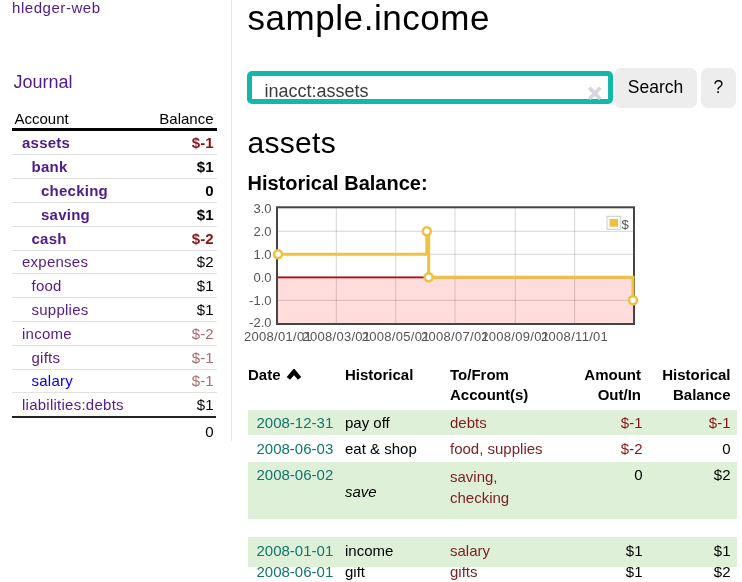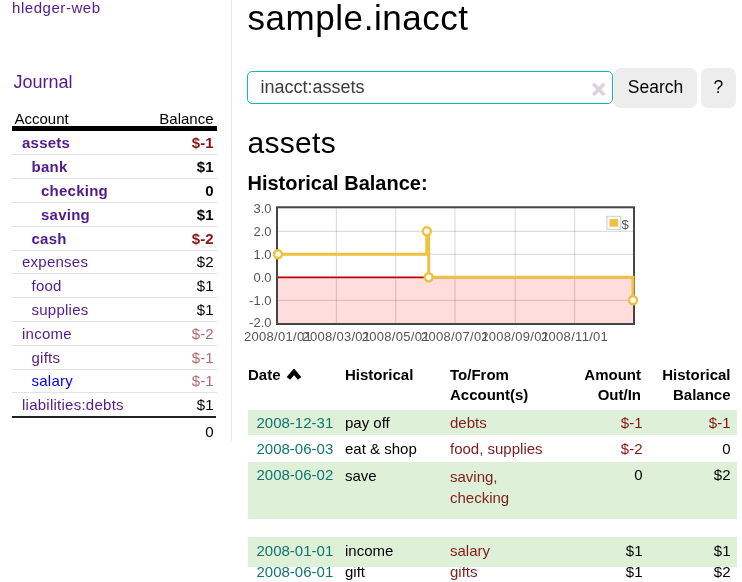--- a/index.html
+++ b/index.html
@@ -1,40 +1,40 @@
 <!DOCTYPE html>
 <html><head>
 <meta charset="utf-8">
 <style>
 * { margin:0; padding:0; box-sizing:border-box; }
 html,body { width:742px; height:582px; background:#fff; font-family:"Liberation Sans", sans-serif; overflow:hidden; }
 .abs { position:absolute; }
 
 #title { left:12px; top:-2px; font-size:15px; letter-spacing:0.55px; line-height:20px; color:#551a8b; }
 #journal { left:13.5px; top:71.5px; font-size:18px; line-height:21px; color:#551a8b; }
-#acct-head { left:12px; top:107px; width:205px; height:23.6px; border-bottom:5px solid #000000; }
+#acct-head { left:12px; top:107px; width:205px; height:23.6px; border-bottom:3px solid #000000; }
 #acct-head .h1c { position:absolute; left:2.5px; top:0; font-size:15px; line-height:24px; color:#000; }
 #acct-head .h2c { position:absolute; right:3.5px; top:0; font-size:15px; line-height:24px; color:#000; }
 .srow { position:absolute; left:12px; width:205px; height:24px; border-bottom:1px solid #e2e2e2; }
 .srow .nm { position:absolute; top:0; font-size:15px; line-height:24px; letter-spacing:0.25px; }
 .srow .bal { position:absolute; right:3.5px; top:0; font-size:15px; line-height:24px; text-align:right; }
 .pur { color:#551a8b; }
 .bpur { color:#4f1a8b; font-weight:bold; }
 .blu { color:#0000e6; }
 .bneg { color:#8b1212; font-weight:bold; }
 .bpos { color:#000; font-weight:bold; }
 .pos { color:#000; }
 .neg { color:#ad6a6a; }
 #totrow { left:12px; top:416px; width:205px; }
 #totrow .line { position:absolute; left:0; right:1.5px; top:0; border-top:2px solid #222; }
 #totrow .tot { position:absolute; right:3.5px; top:4px; font-size:15px; line-height:23px; color:#000; }
 #vdivider { left:230.5px; top:0; width:1.5px; height:441px; background:#e9e9e9; }
 
 #h1 { left:247.5px; top:0px; font-size:35px; line-height:35px; color:#000; letter-spacing:0.55px; }
-#searchbox { left:247px; top:71px; width:366px; height:33px; border:1px solid #14b8a6; border-radius:5px; background:#fff; }
+#searchbox { left:247px; top:71px; width:366px; height:33px; border:5px solid #14b8a6; border-radius:5px; background:#fff; }
 #searchbox .txt { position:absolute; left:12.5px; top:0; font-size:18px; line-height:30px; color:#3c3c3c; }
 #searchbox svg { position:absolute; right:5.5px; top:9.5px; }
 #btn-search { left:614px; top:68px; width:83px; height:39.5px; background:#ededed; border-radius:7px; font-size:17.5px; line-height:39.5px; text-align:center; color:#000; }
 #btn-q { left:701px; top:68px; width:34.5px; height:39.5px; background:#ededed; border-radius:7px; font-size:17.5px; line-height:39.5px; text-align:center; color:#000; }
 #h2 { left:247.5px; top:128px; font-size:30px; line-height:30px; color:#000; letter-spacing:0.3px; }
 #hb { left:247.5px; top:175px; font-size:20px; line-height:16px; font-weight:bold; color:#000; }
 #chart { left:240px; top:200px; }
 
 .hd { position:absolute; font-size:15px; line-height:19.5px; font-weight:bold; color:#000; }
 .rrow { position:absolute; left:247.5px; width:489px; }
@@ -103,21 +103,21 @@
 <div class="srow" style="top:393.2px; border-bottom:none;">
     <span class="nm pur" style="left:10px">liabilities:debts</span>
     <span class="bal pos">$1</span>
   </div>
 <div class="abs" id="totrow">
     <div class="line"></div>
     <span class="tot">0</span>
   </div>
 <div class="abs" id="vdivider"></div>
 
-<div class="abs" id="h1">sample.inacct</div>
+<div class="abs" id="h1">sample.income</div>
 <div class="abs" id="searchbox">
     <span class="txt">inacct:assets</span>
 <svg width="16" height="15" viewBox="0 0 16 15">
       <path d="M2.2 1.8 L13.3 12.9 M13.3 1.8 L2.2 12.9" stroke="#d9d3e3" stroke-width="3.6" fill="none"></path>
     </svg>
 </div>
 <div class="abs" id="btn-search">Search</div>
 <div class="abs" id="btn-q">?</div>
 <div class="abs" id="h2">assets</div>
 <div class="abs" id="hb">Historical Balance:</div>
@@ -192,21 +192,21 @@
 </div>
 <div class="rrow" style="top:435px; height:26.9px;">
   <span class="cell c-date">2008-06-03</span>
     <span class="cell c-desc">eat &amp; shop</span>
     <span class="cell c-acct">food, supplies</span>
     <span class="cell c-amt dred">$-2</span>
     <span class="cell c-bal">0</span>
 </div>
 <div class="rrow green" style="top:461.9px; height:57px;">
   <span class="cell c-date" style="align-items:flex-start; padding-top:4.5px;">2008-06-02</span>
-    <span class="cell c-desc" style="align-items:flex-start; padding-top:5px;">save</span>
+    <span class="cell c-desc" style="align-items:flex-start; padding-top:21px;font-style:italic;">save</span>
     <span class="cell c-acct" style="line-height:21px; align-items:flex-start; padding-top:4.5px;">saving,<br>checking</span>
     <span class="cell c-amt" style="align-items:flex-start; padding-top:4.5px;">0</span>
     <span class="cell c-bal" style="align-items:flex-start; padding-top:4.5px;">$2</span>
 </div>
 <div class="rrow" style="top:510px; height:26.9px;margin-top:48px;">
   <span class="cell c-date">2008-06-01</span>
     <span class="cell c-desc">gift</span>
     <span class="cell c-acct">gifts</span>
     <span class="cell c-amt">$1</span>
     <span class="cell c-bal">$2</span>

